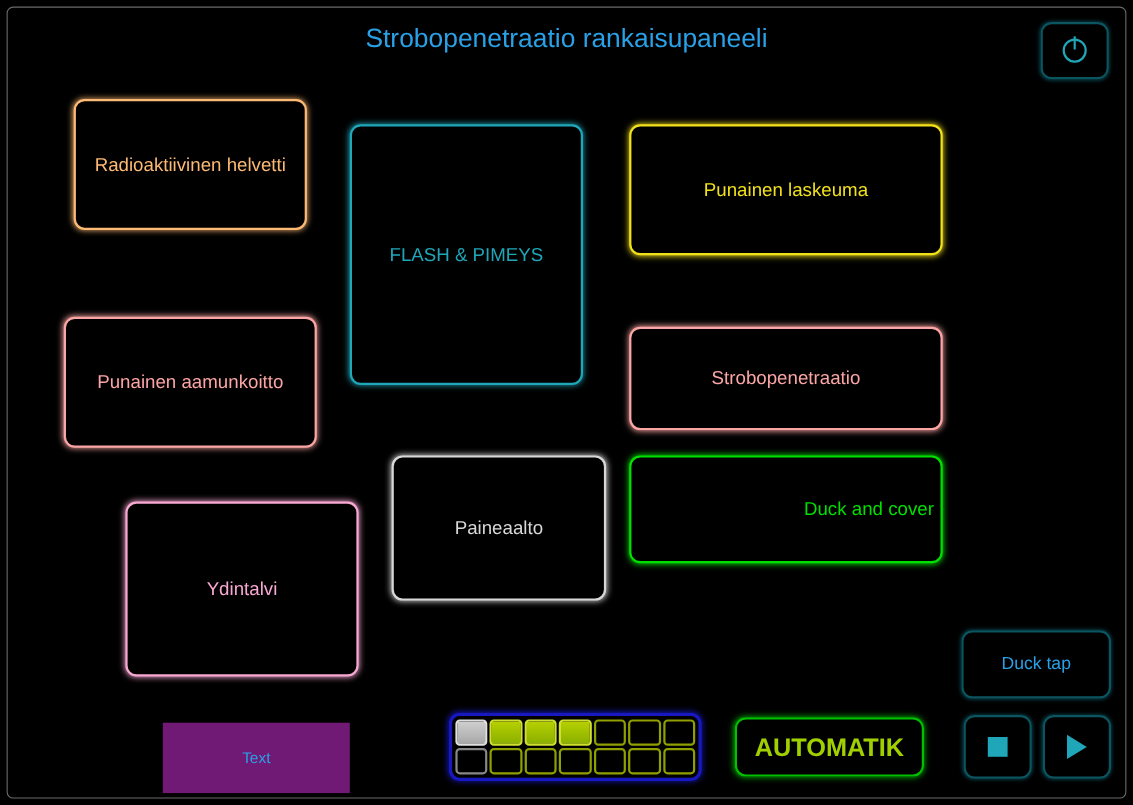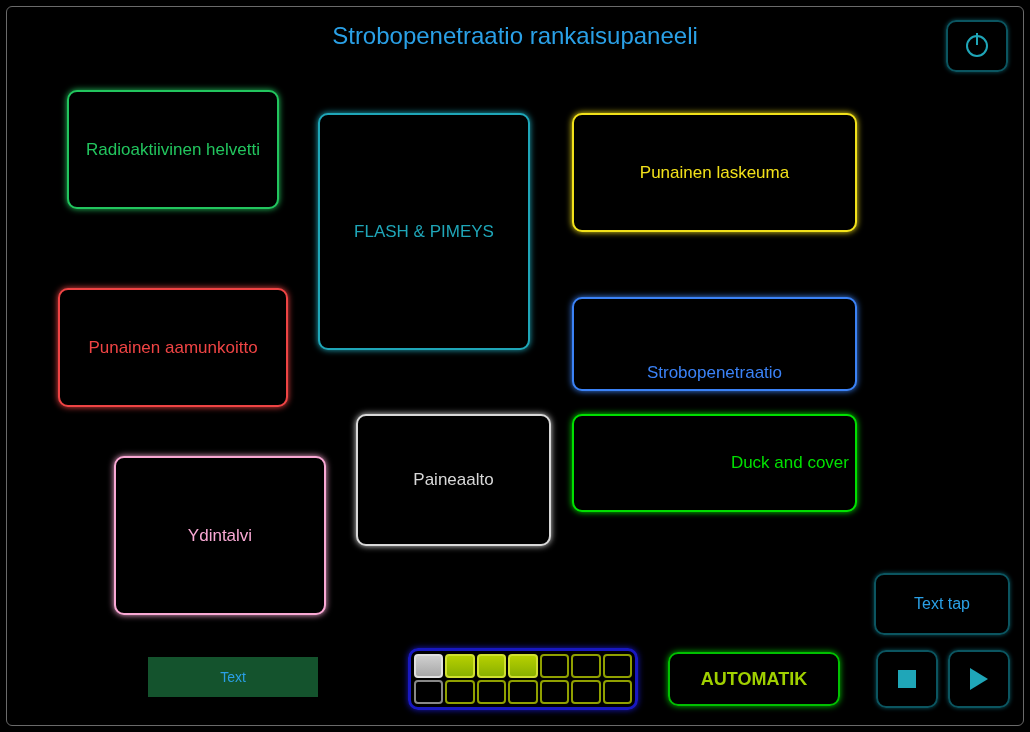--- a/index.html
+++ b/index.html
@@ -36,27 +36,27 @@
     text-align: center;
     font-size: 17px;
     padding: 6px;
     cursor: pointer;
   }
   .glow {
     box-shadow: 0 0 6px currentColor, inset 0 0 4px rgba(0,0,0,0.5);
     border: 2px solid currentColor;
   }
   
-  .c-green   { color: #22c55e; text-align: center; }
-  .c-red     { color: #ef4444; }
+  .c-green   { color: #fdba74; text-align: center; }
+  .c-red     { color: #fca5a5; }
   .c-blue    { color: #f9a8d4; }
   .c-teal    { color: #1fa6b8; }
   .c-white   { color: #d8d8d8; }
   .c-yellow  { color: #f2e11a; }
-  .c-gray    { color: #3b82f6; align-items: flex-end; }
+  .c-gray    { color: #fca5a5; }
   .c-lime    { color: #00e000; justify-content: flex-end; }
 
   .power-btn {
     position: absolute;
     right: 22px; top: 20px;
     width: 62px; height: 52px;
     border: 2px solid #0b5560;
     border-radius: 10px;
     display:flex; align-items:center; justify-content:center;
     box-shadow: 0 0 4px #0b5560;
@@ -73,22 +73,22 @@
     position:absolute;
     left: 50%; top: -4px;
     width: 2px; height: 12px;
     background: #1fa6b8;
     transform: translateX(-50%);
   }
 
   .text-btn {
     position: absolute;
     left: 148px; top: 657px;
-    width: 170px; height: 40px;
-    background: #14532d;
+    width: 170px; height: 64px;
+    background: #701a75;
     display:flex; align-items:center; justify-content:center;
     color: #2aa0e6;
     font-size: 14px;
     cursor:pointer;
   }
 
   .cue-grid {
     position: absolute;
     left: 408px; top: 648px;
     width: 230px; height: 62px;
@@ -113,21 +113,21 @@
   .automatik {
     position:absolute;
     left: 668px; top: 652px;
     width: 172px; height: 54px;
     border: 2px solid #00c000;
     border-radius: 10px;
     box-shadow: 0 0 6px #00c000;
     display:flex; align-items:center; justify-content:center;
     color:#a0d000;
     font-weight:700;
-    font-size:18px;
+    font-size:23px;
     cursor:pointer;
   }
 
   .tempo-tap {
     position:absolute;
     right: 20px; top: 573px;
     width: 136px; height: 62px;
     border: 2px solid #0b5560;
     border-radius: 10px;
     box-shadow: 0 0 4px #0b5560;
@@ -223,21 +223,21 @@
   <div class="cue-cell cell-lime-outline"></div>
   <div class="cue-cell cell-lime-outline"></div>
   <div class="cue-cell cell-lime-outline"></div>
 </div>
 
 <div class="automatik">
   <span>AUTOMATIK</span>
 </div>
 
 <div class="tempo-tap">
-  <span>Text tap</span>
+  <span>Duck tap</span>
 </div>
 
 <div class="transport">
   <div class="sqbtn">
     <div class="stop-shape"></div>
   </div>
   <div class="sqbtn">
     <div class="play-shape"></div>
   </div>
 </div>

